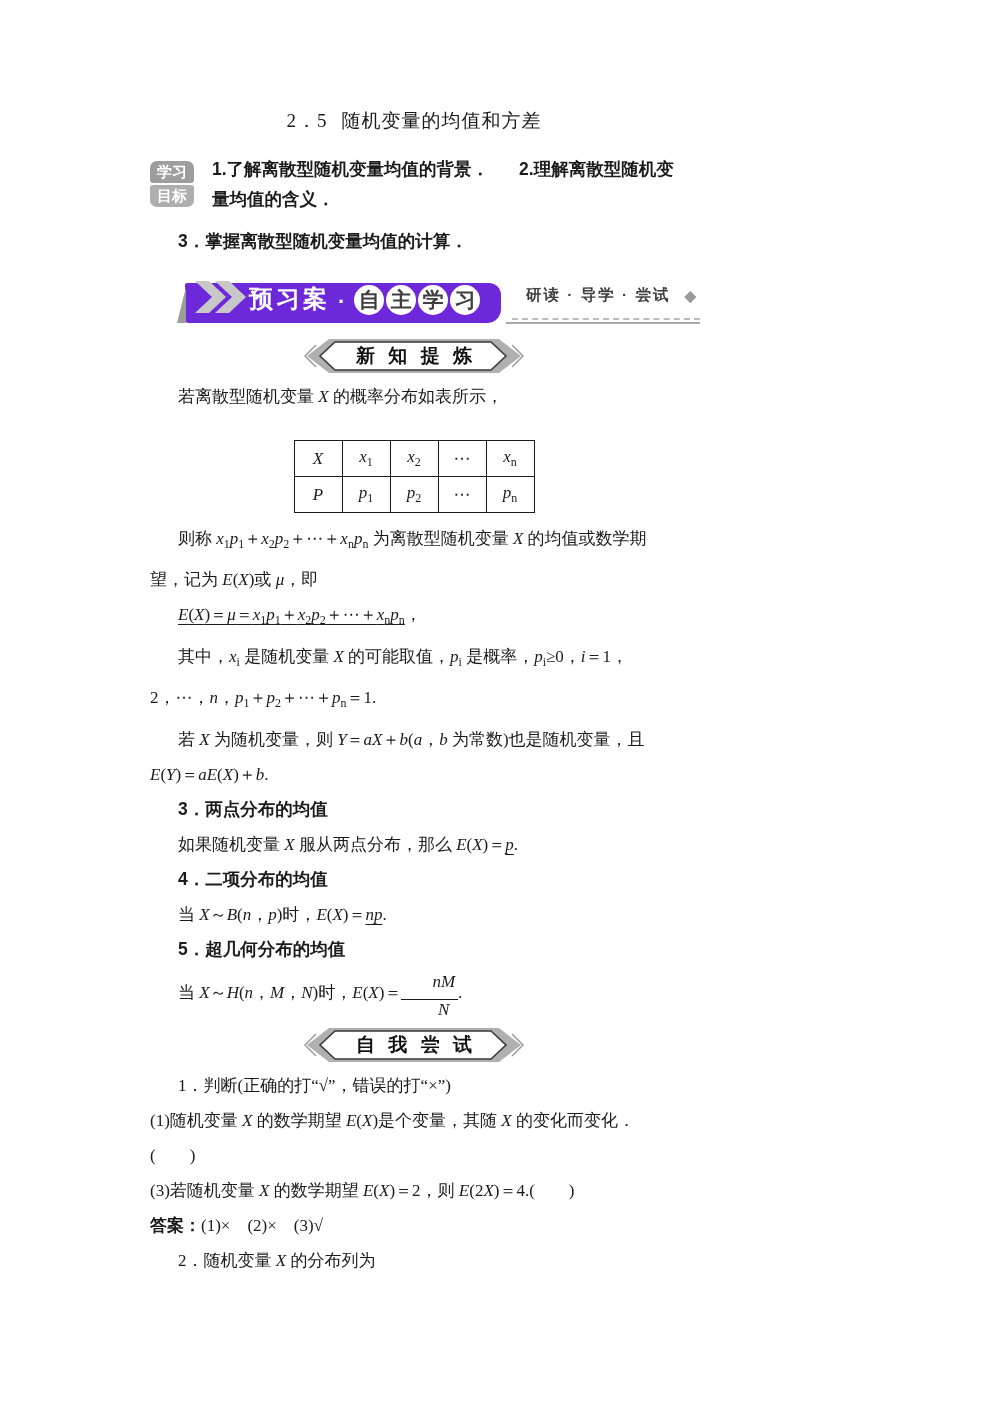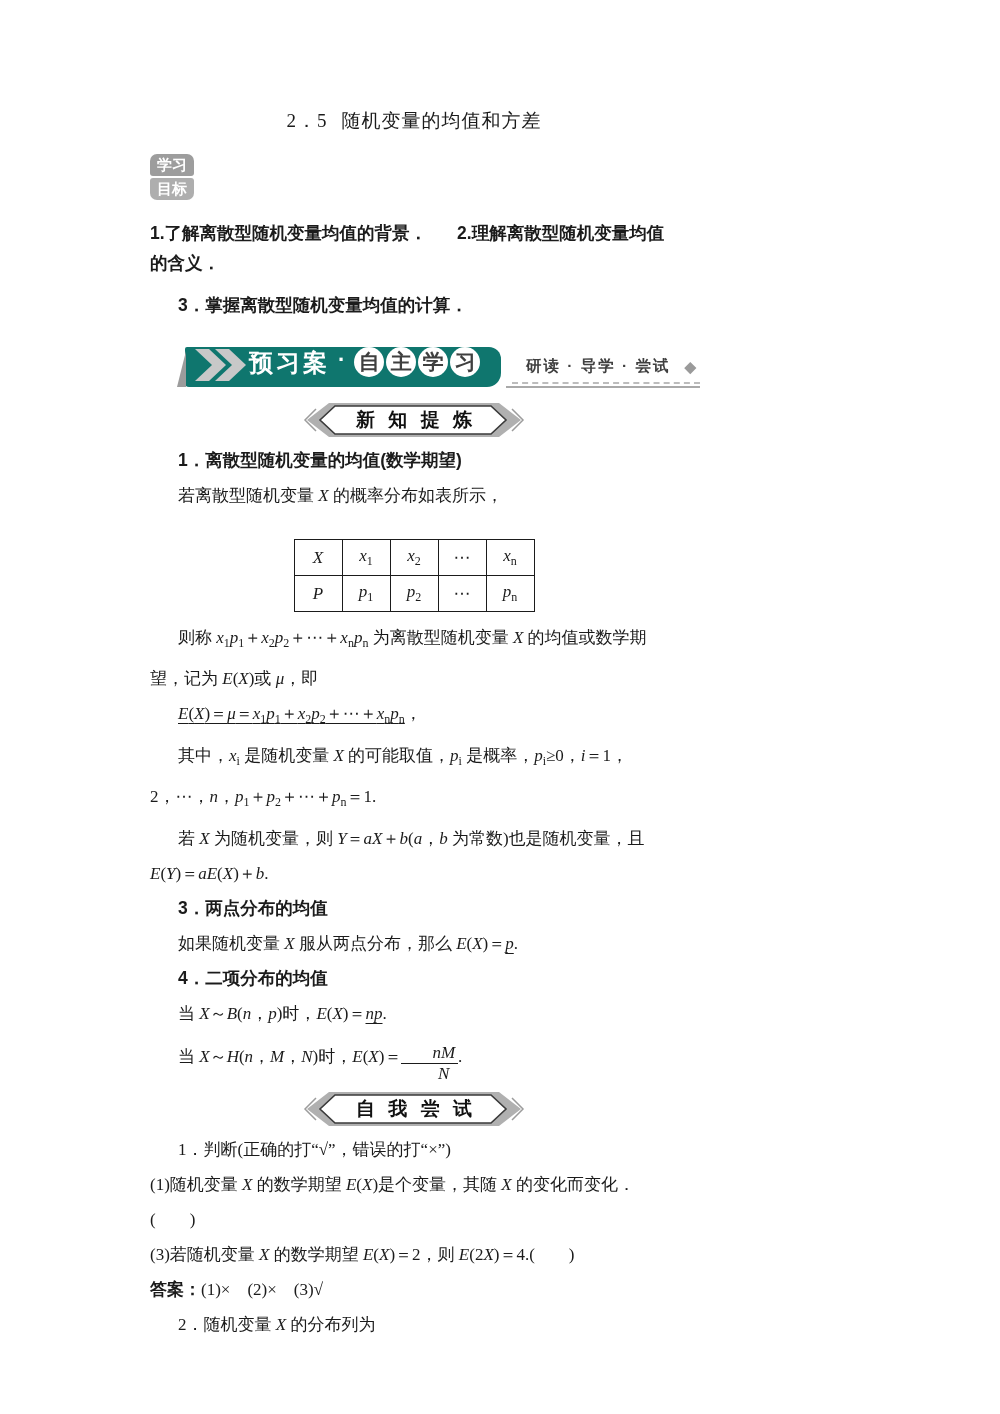--- a/index.html
+++ b/index.html
@@ -16,45 +16,45 @@
   .content { padding: 0 130px 0 150px; }
 
   
   .title1 { margin:0; padding-top:108px; text-align:center; font-size:19px; font-weight:normal; letter-spacing:1px; }
   .title1 .tnum { margin-right:14px; }
   .title2 { margin:12px 0 0; text-align:center; font-size:19px; font-weight:normal; }
   .title2 .tnum { margin-right:14px; }
   .title2 .t2text { font-family:"Liberation Sans",sans-serif; font-weight:bold; letter-spacing:1px; }
 
   
-  .goals-row { display:flex; align-items:flex-start; gap:18px; margin-top:20px;flex-direction:column; }
+  .goals-row { display:flex; align-items:center; gap:18px; margin-top:20px; }
   .goal-badge { width:44px; flex:0 0 44px; display:flex; flex-direction:column; gap:2px; }
   .goal-badge .gb { color:#fff; font-family:"Liberation Sans",sans-serif; font-weight:bold;
                     font-size:15px; line-height:22px; text-align:center; }
   .goal-badge .gb.top { background:#9d9d9d; border-radius:7px 7px 3px 3px; }
   .goal-badge .gb.bot { background:#aeaeae; border-radius:3px 3px 7px 7px; }
   .goals-text { font-family:"Liberation Sans",sans-serif; font-weight:bold; font-size:17.5px; line-height:30px; }
   .goals-text .gitem1 { margin-right:30px; }
   .goal-line3 { font-family:"Liberation Sans",sans-serif; font-weight:bold; font-size:17.5px;
                 line-height:35px; margin:10px 0 0; text-indent:28px; }
 
   
   .banner { position:relative; height:42px; margin-top:24px; }
-  .banner-bar { position:absolute; left:35px; top:0; height:40px; display:flex; align-items:flex-start;
-                background:#0f766e; border-radius:2px 12px 14px 4px; padding:0 20px 16px 8px; }
+  .banner-bar { position:absolute; left:35px; top:0; height:40px; display:flex; align-items:flex-end;
+                background:#6d28d9; border-radius:2px 12px 14px 4px; padding:0 20px 8px 8px; }
   .banner-bar::before { content:""; position:absolute; left:-8px; bottom:0; width:0; height:0;
                 border-right:9px solid #9c9c9c; border-top:36px solid transparent; }
   .chevrons { width:54px; height:36px; margin-right:2px; flex:0 0 auto; }
   .banner-title { color:#ffffff; font-family:"Liberation Sans",sans-serif; font-weight:bold;
                   font-size:24px; letter-spacing:3px; }
   .banner-dot { color:#ffffff; font-weight:bold; font-size:22px; margin:0 8px; font-family:"Liberation Sans",sans-serif; }
   .ban-circle { width:30px; height:30px; border-radius:50%; background:#ffffff; color:#3f3f3f;
                 font-family:"Liberation Sans",sans-serif; font-weight:bold; font-size:21px;
                 line-height:30px; text-align:center; margin:0 1px; flex:0 0 auto; }
-  .banner-right { position:absolute; right:-18px; top:9px; display:flex; align-items:center; gap:14px;
+  .banner-right { position:absolute; right:-18px; top:2px; display:flex; align-items:center; gap:14px;
                   font-family:"Liberation Sans",sans-serif; font-weight:bold; font-size:15.5px;
                   color:#3f3f3f; letter-spacing:2px; }
   .banner-diamond { color:#9a9a9a; font-size:15px; letter-spacing:0; }
   .dash-line { position:absolute; left:362px; right:-22px; bottom:5px; border-top:2px dashed #bcbcbc; }
   .solid-line { position:absolute; right:-22px; width:194px; bottom:1px; border-top:2px solid #a9a9a9; }
 
   
   .ribbon-wrap { text-align:center; margin-top:12px; }
   .ribbon { position:relative; display:inline-block; width:222px; height:38px;text-align:center; }
   .ribbon svg { position:absolute; left:0; top:0; }
@@ -74,21 +74,21 @@
   u { text-underline-offset:4px; text-decoration-thickness:1px; }
   .ans-label { font-family:"Liberation Sans",sans-serif; font-weight:bold; }
 
   
   .ptable { border-collapse:collapse; margin:26px auto 8px; }
   .ptable td { border:1.5px solid #1b1b1b; width:48px; height:36px; text-align:center;
                font-size:17px; padding:0; line-height:1; }
 
   
   .frac { display:inline-block; vertical-align:-1.05em; text-align:center; }
-  .frac .fnum { display:block; border-bottom:1.4px solid #1b1b1b; padding:0 3px 1px; line-height:1.15; }
+  .frac .fnum { display:block; border-bottom:1.4px solid #1b1b1b; padding:0 3px 8px; line-height:1.15; }
   .frac .fden { display:block; line-height:1.15; }
 </style>
 </head>
 <body>
 
 <div class="page">
   <div class="content">
 
     <h1 class="title1"><span class="tnum">2．5</span><span>随机变量的均值和方差</span></h1>
 
@@ -129,21 +129,20 @@
         <svg width="222" height="38" viewBox="0 0 222 38">
           <polygon points="26,2 196,2 218,19 196,36 26,36 4,19" fill="#b0b0b0"></polygon>
           <path d="M13,8 L2,19 L13,30" fill="none" stroke="#9c9c9c" stroke-width="1.5"></path>
           <path d="M209,8 L220,19 L209,30" fill="none" stroke="#9c9c9c" stroke-width="1.5"></path>
           <polygon points="32,5 188,5 203,19 188,33 32,33 17,19" fill="#ffffff" stroke="#3a3a3a" stroke-width="1.6"></polygon>
         </svg>
         <span class="ribbon-text">新 知 提 炼</span>
       </div>
     </div>
 
-    <p class="h">1．离散型随机变量的均值(数学期望)</p>
     <p class="para">若离散型随机变量 <i>X</i> 的概率分布如表所示，</p>
 
     <table class="ptable">
       <tbody>
           <tr>
         <td><i>X</i></td>
         <td><i>x</i><sub>1</sub></td>
         <td><i>x</i><sub>2</sub></td>
         <td>⋯</td>
         <td><i>x</i><sub>n</sub></td>
@@ -163,20 +162,21 @@
     <p class="para">其中，<i>x</i><sub>i</sub> 是随机变量 <i>X</i> 的可能取值，<i>p</i><sub>i</sub> 是概率，<i>p</i><sub>i</sub>≥0，<i>i</i>＝1，2，⋯，<i>n</i>，<i>p</i><sub>1</sub>＋<i>p</i><sub>2</sub>＋⋯＋<i>p</i><sub>n</sub>＝1.</p>
 
     <p class="para">若 <i>X</i> 为随机变量，则 <i>Y</i>＝<i>aX</i>＋<i>b</i>(<i>a</i>，<i>b</i> 为常数)也是随机变量，且 <i>E</i>(<i>Y</i>)＝<i>aE</i>(<i>X</i>)＋<i>b</i>.</p>
 
     <p class="h">3．两点分布的均值</p>
     <p class="para">如果随机变量 <i>X</i> 服从两点分布，那么 <i>E</i>(<i>X</i>)＝<u><i>p</i></u>.</p>
 
     <p class="h">4．二项分布的均值</p>
     <p class="para">当 <i>X</i>～<i>B</i>(<i>n</i>，<i>p</i>)时，<i>E</i>(<i>X</i>)＝<u><i>np</i></u>.</p>
 
+    <p class="h">5．超几何分布的均值</p>
     <p class="para tall">当 <i>X</i>～<i>H</i>(<i>n</i>，<i>M</i>，<i>N</i>)时，<i>E</i>(<i>X</i>)＝<span class="frac"><span class="fnum"><i>nM</i></span><span class="fden"><i>N</i></span></span>.</p>
 
     <div class="ribbon-wrap" style="margin-top:6px;">
       <div class="ribbon">
         <svg width="222" height="38" viewBox="0 0 222 38">
           <polygon points="26,2 196,2 218,19 196,36 26,36 4,19" fill="#b0b0b0"></polygon>
           <path d="M13,8 L2,19 L13,30" fill="none" stroke="#9c9c9c" stroke-width="1.5"></path>
           <path d="M209,8 L220,19 L209,30" fill="none" stroke="#9c9c9c" stroke-width="1.5"></path>
           <polygon points="32,5 188,5 203,19 188,33 32,33 17,19" fill="#ffffff" stroke="#3a3a3a" stroke-width="1.6"></polygon>
         </svg>

